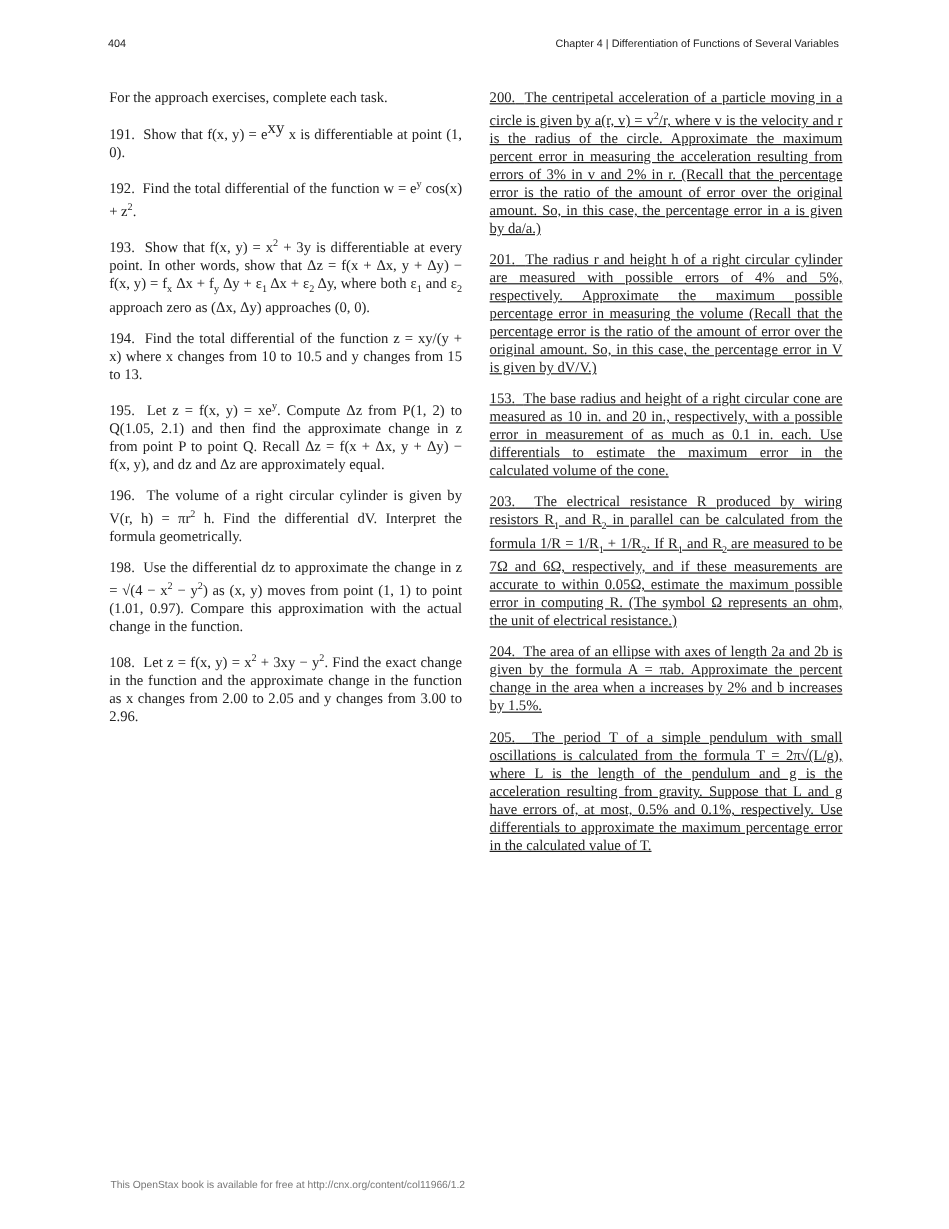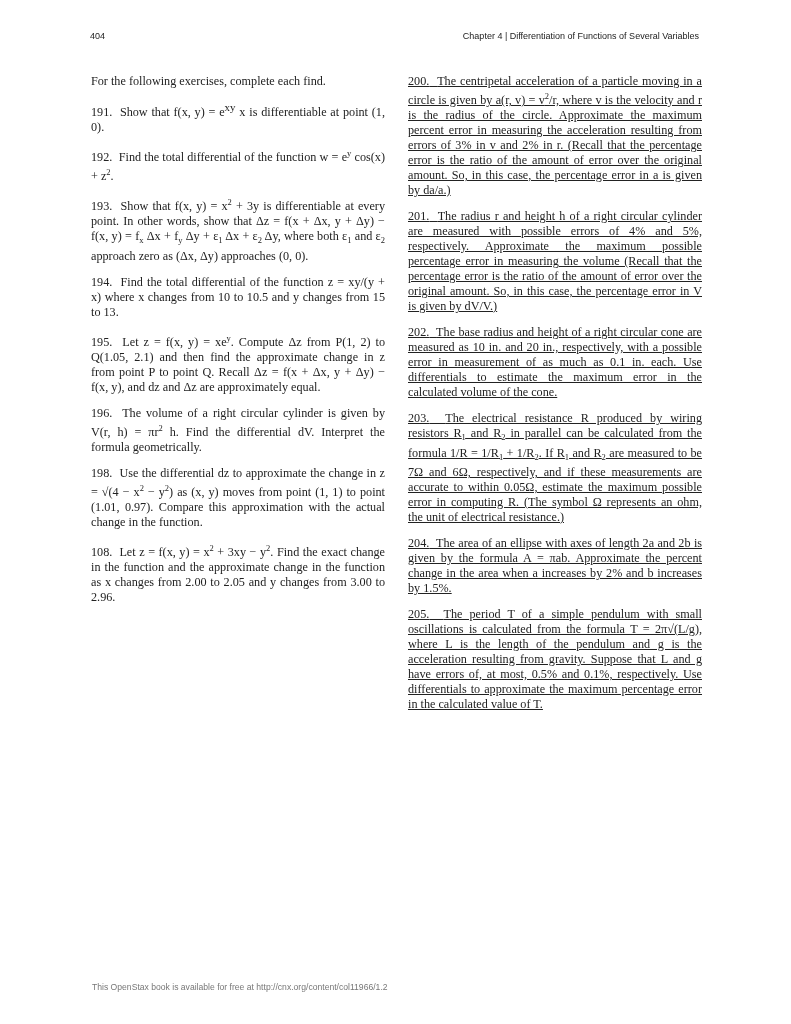--- a/index.html
+++ b/index.html
@@ -13,37 +13,37 @@
   .p { margin: 0 0 11px 0; text-align: justify; }
   .footer { position: absolute; left: 92px; top: 982px; font-family: "Liberation Sans", sans-serif; font-size: 8.6px; color: #777; }
 </style>
 </head>
 <body>
 
 <div class="hdr hdr-left">404</div>
 <div class="hdr hdr-right">Chapter 4 | Differentiation of Functions of Several Variables</div>
 
 <div class="col col-left">
-  <p class="p">For the following exercises, complete each find.</p>
+  <p class="p">For the approach exercises, complete each task.</p>
   <div id="left-list">
-      <p class="p"><span>191.</span>&nbsp;&nbsp;<span>Show that f(x, y) = e<sup style="font-size: 11px;">xy</sup> x is differentiable at point (1, 0).</span></p>
+      <p class="p"><span>191.</span>&nbsp;&nbsp;<span>Show that f(x, y) = e<sup style="font-size: 14px;">xy</sup> x is differentiable at point (1, 0).</span></p>
       <p class="p"><span>192.</span>&nbsp;&nbsp;<span>Find the total differential of the function w = e<sup style="font-size: 8.5px;">y</sup> cos(x) + z<sup style="font-size: 8.5px;">2</sup>.</span></p>
       <p class="p"><span>193.</span>&nbsp;&nbsp;<span>Show that f(x, y) = x<sup style="font-size: 8.5px;">2</sup> + 3y is differentiable at every point. In other words, show that Δz = f(x + Δx, y + Δy) − f(x, y) = f<sub style="font-size: 8.5px;">x</sub> Δx + f<sub style="font-size: 8.5px;">y</sub> Δy + ε<sub style="font-size: 8.5px;">1</sub> Δx + ε<sub style="font-size: 8.5px;">2</sub> Δy, where both ε<sub style="font-size: 8.5px;">1</sub> and ε<sub style="font-size: 8.5px;">2</sub> approach zero as (Δx, Δy) approaches (0, 0).</span></p>
       <p class="p"><span>194.</span>&nbsp;&nbsp;<span>Find the total differential of the function z = xy/(y + x) where x changes from 10 to 10.5 and y changes from 15 to 13.</span></p>
       <p class="p"><span>195.</span>&nbsp;&nbsp;<span>Let z = f(x, y) = xe<sup style="font-size: 8.5px;">y</sup>. Compute Δz from P(1, 2) to Q(1.05, 2.1) and then find the approximate change in z from point P to point Q. Recall Δz = f(x + Δx, y + Δy) − f(x, y), and dz and Δz are approximately equal.</span></p>
       <p class="p"><span>196.</span>&nbsp;&nbsp;<span>The volume of a right circular cylinder is given by V(r, h) = πr<sup style="font-size: 8.5px;">2</sup> h. Find the differential dV. Interpret the formula geometrically.</span></p>
       <p class="p"><span>198.</span>&nbsp;&nbsp;<span>Use the differential dz to approximate the change in z = √(4 − x<sup style="font-size: 8.5px;">2</sup> − y<sup style="font-size: 8.5px;">2</sup>) as (x, y) moves from point (1, 1) to point (1.01, 0.97). Compare this approximation with the actual change in the function.</span></p>
       <p class="p"><span>108.</span>&nbsp;&nbsp;<span>Let z = f(x, y) = x<sup style="font-size: 8.5px;">2</sup> + 3xy − y<sup style="font-size: 8.5px;">2</sup>. Find the exact change in the function and the approximate change in the function as x changes from 2.00 to 2.05 and y changes from 3.00 to 2.96.</span></p>
     </div>
 </div>
 
 <div class="col col-right">
   <div id="right-list">
       <p class="p"><span>200.</span>&nbsp;&nbsp;<span>The centripetal acceleration of a particle moving in a circle is given by a(r, v) = v<sup style="font-size: 8.5px;">2</sup>/r, where v is the velocity and r is the radius of the circle. Approximate the maximum percent error in measuring the acceleration resulting from errors of 3% in v and 2% in r. (Recall that the percentage error is the ratio of the amount of error over the original amount. So, in this case, the percentage error in a is given by da/a.)</span></p>
       <p class="p"><span>201.</span>&nbsp;&nbsp;<span>The radius r and height h of a right circular cylinder are measured with possible errors of 4% and 5%, respectively. Approximate the maximum possible percentage error in measuring the volume (Recall that the percentage error is the ratio of the amount of error over the original amount. So, in this case, the percentage error in V is given by dV/V.)</span></p>
-      <p class="p"><span>202.</span>&nbsp;&nbsp;<span>The base radius and height of a right circular cone are measured as 10 in. and 20 in., respectively, with a possible error in measurement of as much as 0.1 in. each. Use differentials to estimate the maximum error in the calculated volume of the cone.</span></p>
+      <p class="p"><span>153.</span>&nbsp;&nbsp;<span>The base radius and height of a right circular cone are measured as 10 in. and 20 in., respectively, with a possible error in measurement of as much as 0.1 in. each. Use differentials to estimate the maximum error in the calculated volume of the cone.</span></p>
       <p class="p"><span>203.</span>&nbsp;&nbsp;<span>The electrical resistance R produced by wiring resistors R<sub style="font-size: 8.5px;">1</sub> and R<sub style="font-size: 8.5px;">2</sub> in parallel can be calculated from the formula 1/R = 1/R<sub style="font-size: 8.5px;">1</sub> + 1/R<sub style="font-size: 8.5px;">2</sub>. If R<sub style="font-size: 8.5px;">1</sub> and R<sub style="font-size: 8.5px;">2</sub> are measured to be 7Ω and 6Ω, respectively, and if these measurements are accurate to within 0.05Ω, estimate the maximum possible error in computing R. (The symbol Ω represents an ohm, the unit of electrical resistance.)</span></p>
       <p class="p"><span>204.</span>&nbsp;&nbsp;<span>The area of an ellipse with axes of length 2a and 2b is given by the formula A = πab. Approximate the percent change in the area when a increases by 2% and b increases by 1.5%.</span></p>
       <p class="p"><span>205.</span>&nbsp;&nbsp;<span>The period T of a simple pendulum with small oscillations is calculated from the formula T = 2π√(L/g), where L is the length of the pendulum and g is the acceleration resulting from gravity. Suppose that L and g have errors of, at most, 0.5% and 0.1%, respectively. Use differentials to approximate the maximum percentage error in the calculated value of T.</span></p>
     </div>
 </div>
 
 <div class="footer">This OpenStax book is available for free at http://cnx.org/content/col11966/1.2</div>
 
 </body></html>

